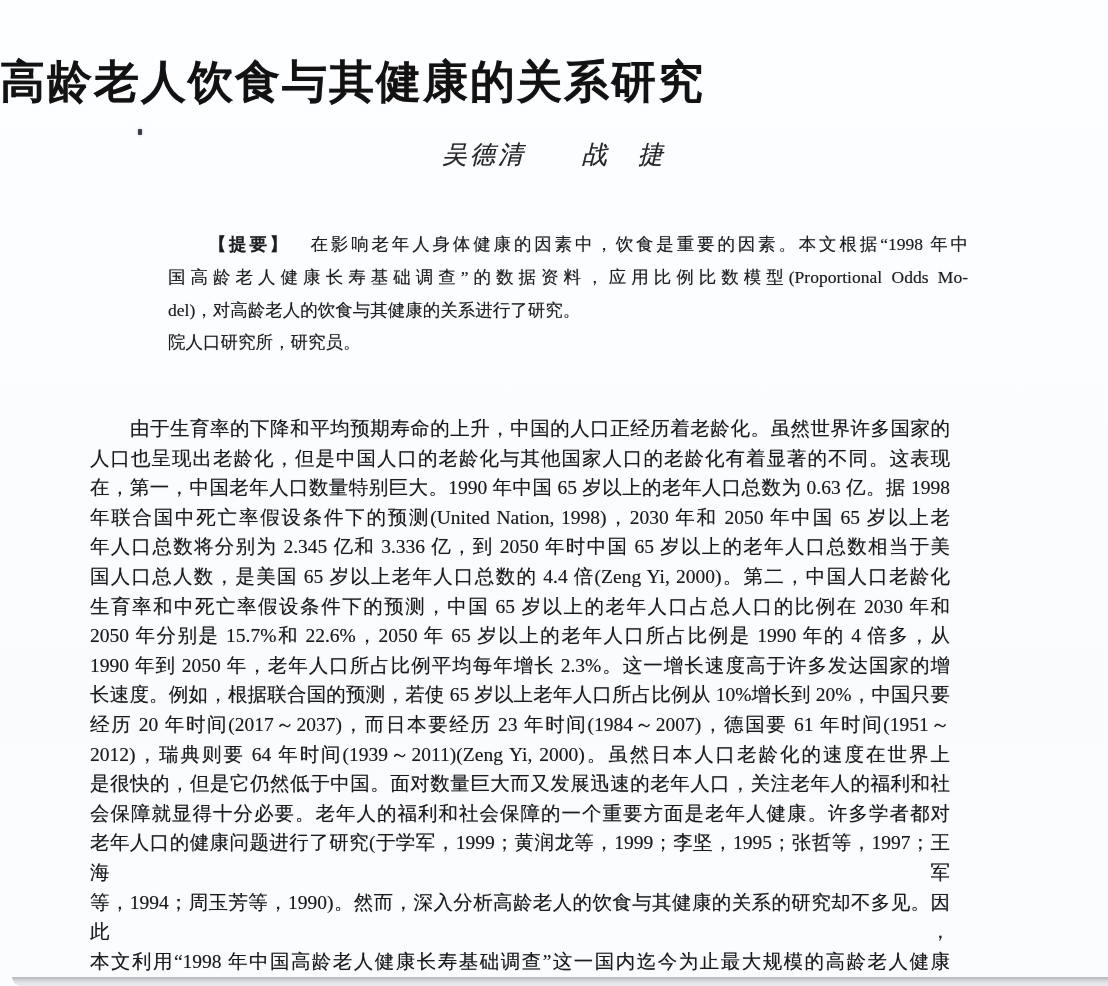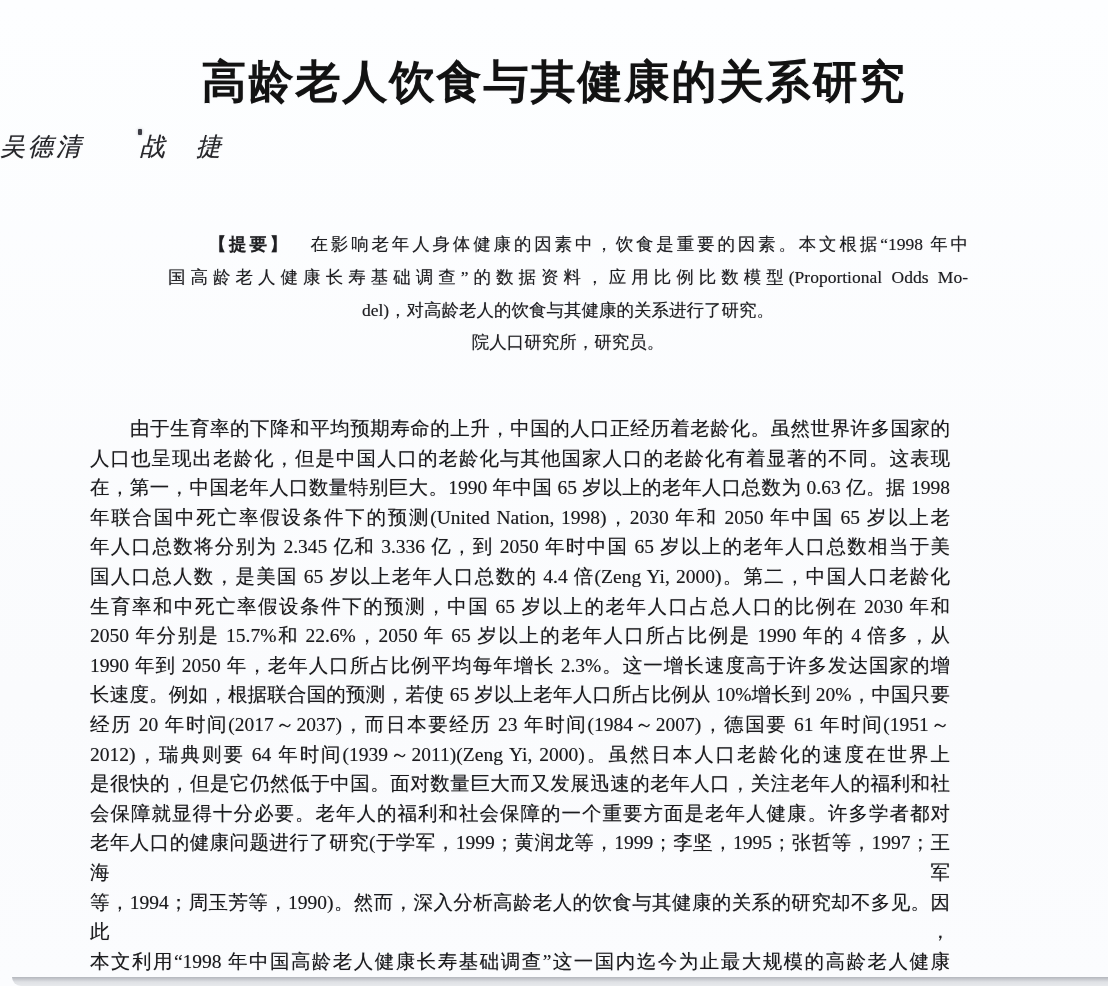--- a/index.html
+++ b/index.html
@@ -7,41 +7,41 @@
   .page{
     position:relative;
     width:1108px;height:986px;
     background:linear-gradient(180deg,#fdfeff 0%,#fafbfd 70%,#fbfcfe 100%);
     overflow:hidden;
     color:#1d1d1f;
     text-shadow:0 0 0.7px rgba(30,30,35,.5);
   }
   .title{
     position:absolute;top:22px;left:0;right:0;
-    text-align:center;
     font-size:45px;font-weight:bold;letter-spacing:2px;
     color:#121212;
   }
   .byline{
-    position:absolute;top:130px;left:0;right:0;
+    position:absolute;top:138px;left:0;right:0;
+    text-align:center;
     font-size:25px;font-style:italic;letter-spacing:3px;
     color:#26262a;
   }
   .meta{
     position:absolute;left:150px;width:800px;top:228px;
     font-size:17.5px;line-height:32.8px;
     color:#1f1f22;
     margin-left:18px;
   }
   .body-text{
     position:absolute;left:90px;width:860px;top:414px;
     font-size:19.5px;line-height:29.6px;
     color:#1b1b1d;
   }
-  .tl{text-align:center;white-space:normal;}
+  .tl{text-align:left;white-space:normal;}
   .tl.fill{text-align:justify;text-align-last:justify;}
   .b{font-weight:bold;}
   .speck{
     position:absolute;left:138px;top:129px;width:4px;height:6px;
     background:#3c3c44;border-radius:1px;
     box-shadow:0 0 3px rgba(120,120,135,.55);
   }
   .bottom-edge{
     position:absolute;left:12px;right:0;top:977px;height:9px;
     background:linear-gradient(180deg,#b4b7bd 0%,#dfe1e5 55%,#e7e9ec 100%);

